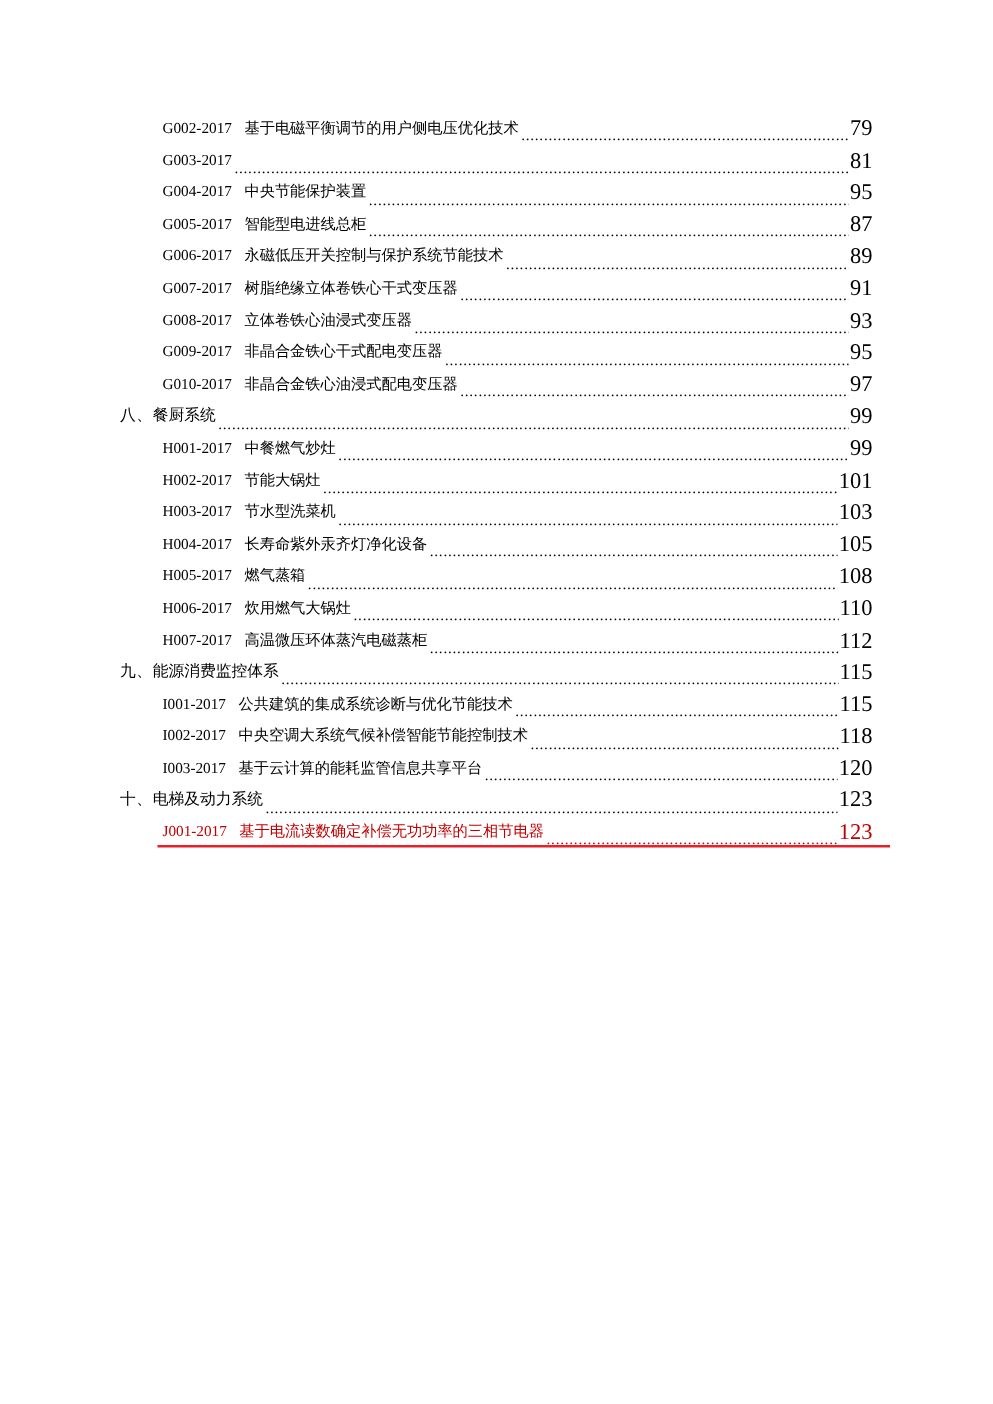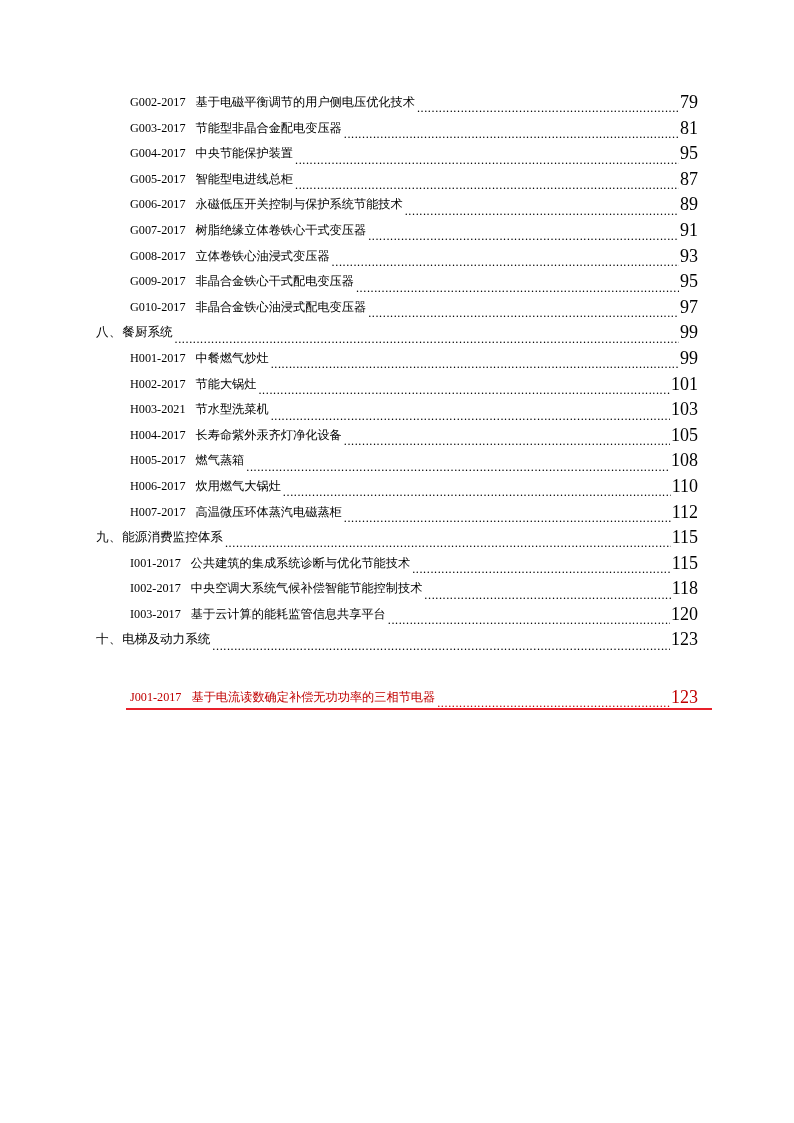--- a/index.html
+++ b/index.html
@@ -73,21 +73,20 @@
   }
 
   
   .indent-item .code { margin-left: 34px; }
   .indent-chap .code { margin-left: 0px; }
 
   
   .row-highlight {
     color: #C00000;
     position: relative;
-    margin-top: 32px;
   }
   .row-highlight .leader::after { color: #C00000; }
   .underline-rule {
     position: absolute;
     left: 30px;
     right: -14px;
     bottom: 1px;
     border-bottom: 2px solid #E8202A;
   }
   .rule-wrap {
@@ -100,21 +99,20 @@
 <div class="page">
   <div class="toc" id="toc-container">
       <div class="toc-row indent-item">
         <span class="code">G002-2017</span>
         <span class="title">基于电磁平衡调节的用户侧电压优化技术</span>
         <span class="leader"></span>
         <span class="page-no">79</span>
       </div>
       <div class="toc-row indent-item">
         <span class="code">G003-2017</span>
-        <span class="title">节能型非晶合金配电变压器</span>
         <span class="leader"></span>
         <span class="page-no">81</span>
       </div>
       <div class="toc-row indent-item">
         <span class="code">G004-2017</span>
         <span class="title">中央节能保护装置</span>
         <span class="leader"></span>
         <span class="page-no">95</span>
       </div>
       <div class="toc-row indent-item">
@@ -165,21 +163,21 @@
         <span class="leader"></span>
         <span class="page-no">99</span>
       </div>
       <div class="toc-row indent-item">
         <span class="code">H002-2017</span>
         <span class="title">节能大锅灶</span>
         <span class="leader"></span>
         <span class="page-no">101</span>
       </div>
       <div class="toc-row indent-item">
-        <span class="code">H003-2021</span>
+        <span class="code">H003-2017</span>
         <span class="title">节水型洗菜机</span>
         <span class="leader"></span>
         <span class="page-no">103</span>
       </div>
       <div class="toc-row indent-item">
         <span class="code">H004-2017</span>
         <span class="title">长寿命紫外汞齐灯净化设备</span>
         <span class="leader"></span>
         <span class="page-no">105</span>
       </div>

